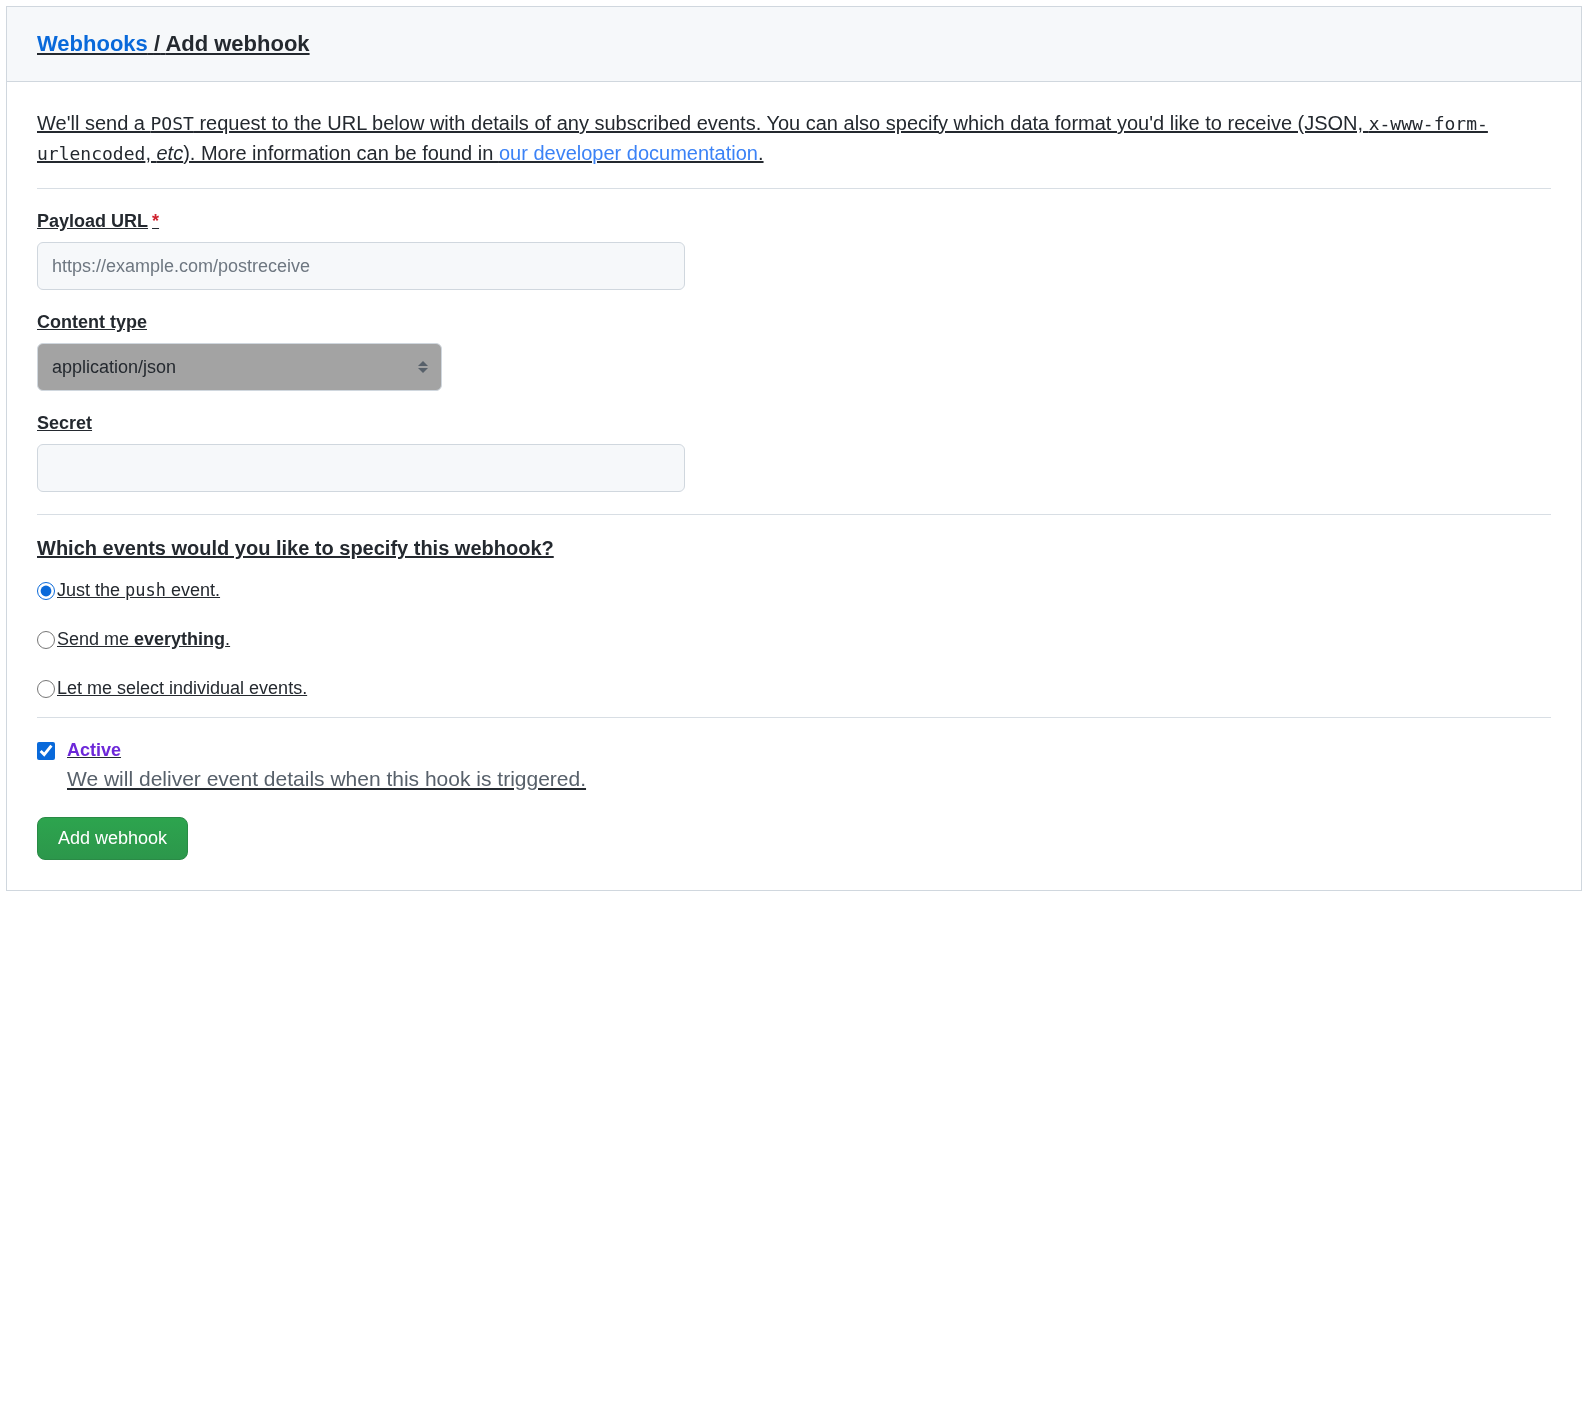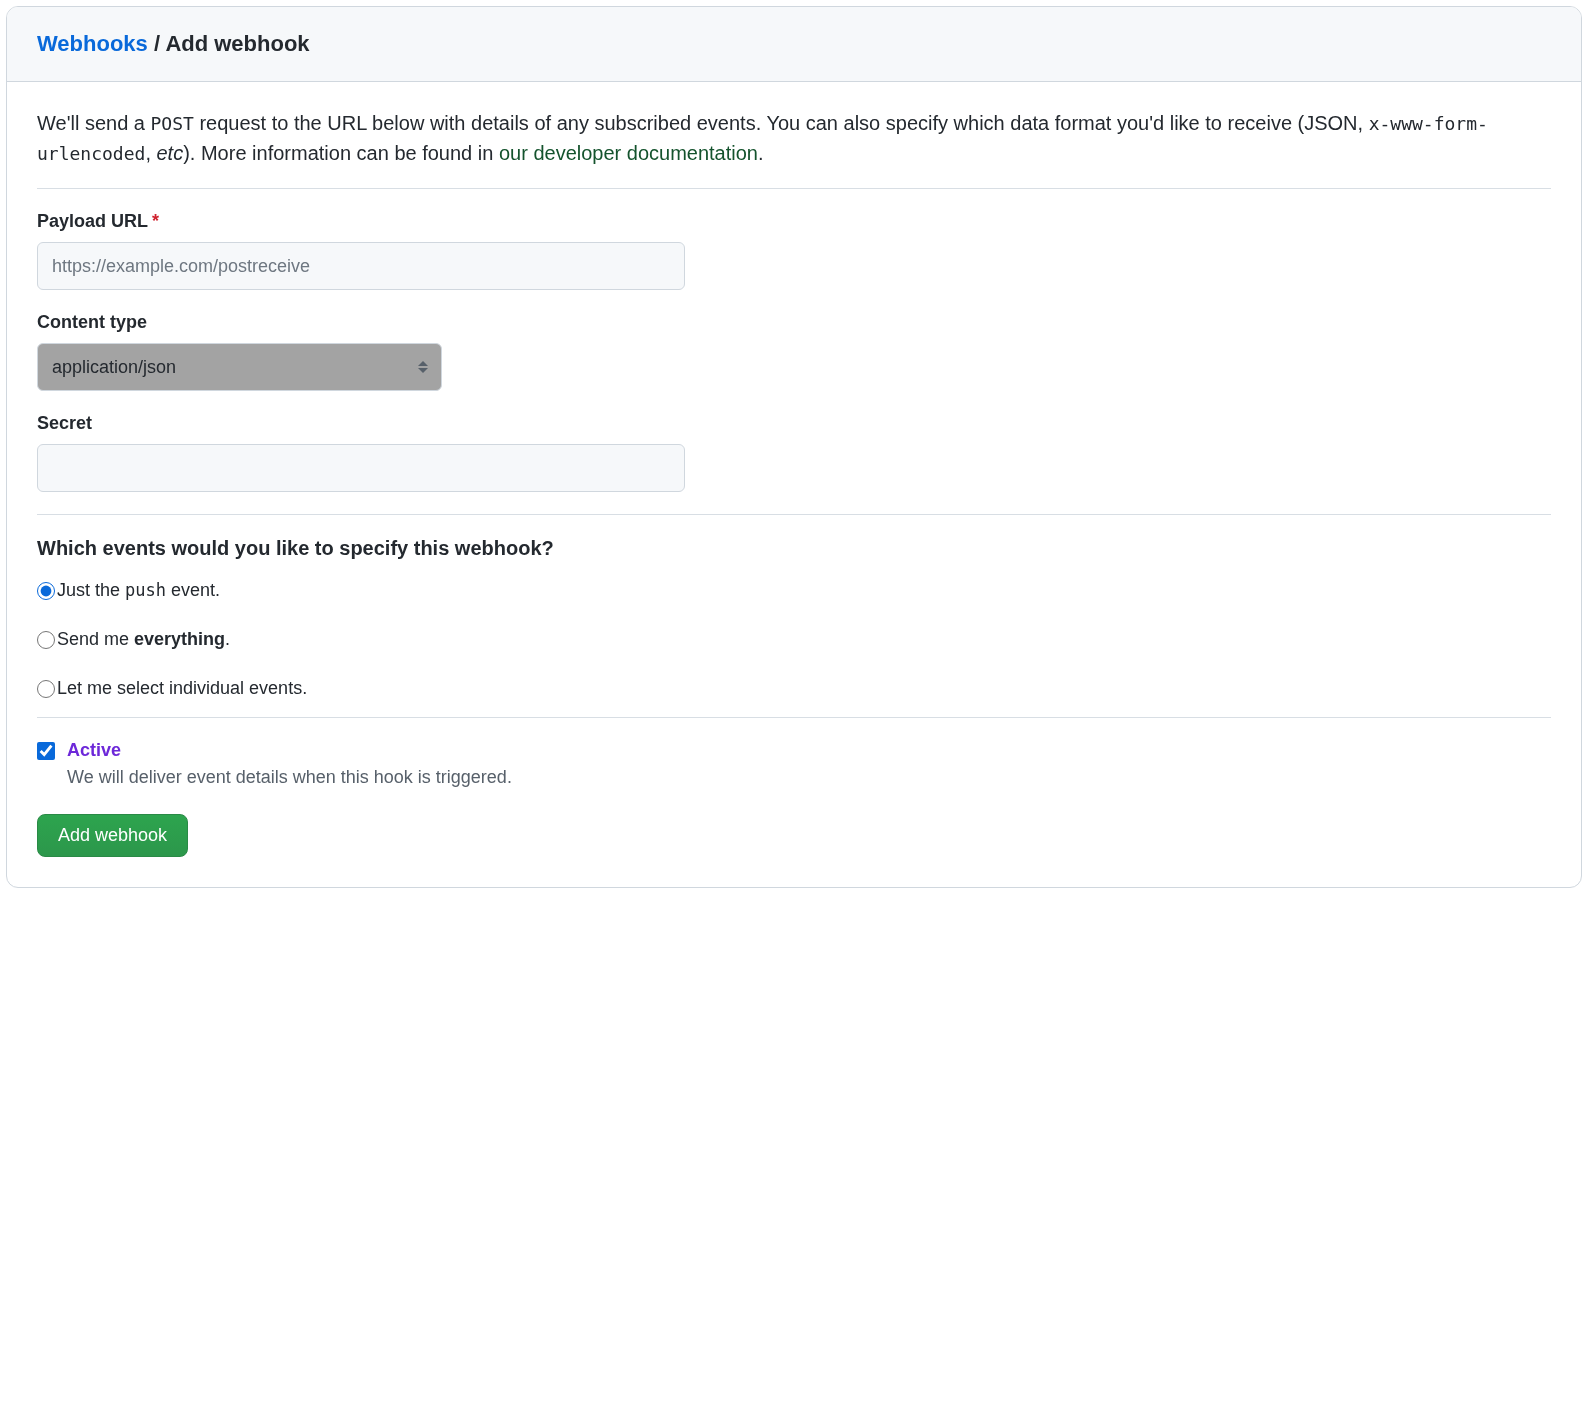--- a/index.html
+++ b/index.html
@@ -9,22 +9,23 @@
     }
     body {
       font-family: -apple-system, BlinkMacSystemFont, "Segoe UI", Helvetica, Arial, sans-serif;
       font-size: 14px;
       color: #24292f;
       background: #fff;
       padding: 6px;
     }
     .container {
       border: 1px solid #d0d7de;
-      border-radius: 12px;
+      border-radius: 0;
       overflow: hidden;
+      text-decoration: underline;
     }
     .header {
       background: #f6f8fa;
       border-bottom: 1px solid #d0d7de;
       padding: 24px 30px;
     }
     .breadcrumb {
       font-size: 22px;
       font-weight: 600;
     }
@@ -45,21 +46,21 @@
       margin-bottom: 20px;
     }
     .description code {
       font-family: ui-monospace, SFMono-Regular, "SF Mono", Menlo, Consolas, monospace;
       font-size: 18px;
     }
     .description em {
       font-style: italic;
     }
     .description a {
-      color: #14532d;
+      color: #3b82f6;
       text-decoration: none;
     }
     hr.divider {
       border: none;
       border-top: 1px solid #d8dee4;
       margin: 18px 0 22px 0;
     }
     .form-group {
       margin-bottom: 22px;
     }
@@ -164,21 +165,21 @@
       margin-top: 2px;
       accent-color: #0969da;
       cursor: pointer;
     }
     .checkbox-content .cb-label {
       font-weight: 600;
       font-size: 18px;
       color: #6d28d9;
     }
     .checkbox-content .cb-desc {
-      font-size: 18px;
+      font-size: 21px;
       color: #57606a;
       margin-top: 6px;
     }
     .submit-btn {
       background: #2da44e;
       background: linear-gradient(#2da44e, #2c974b);
       color: #fff;
       font-size: 18px;
       font-weight: 500;
       padding: 10px 20px;

